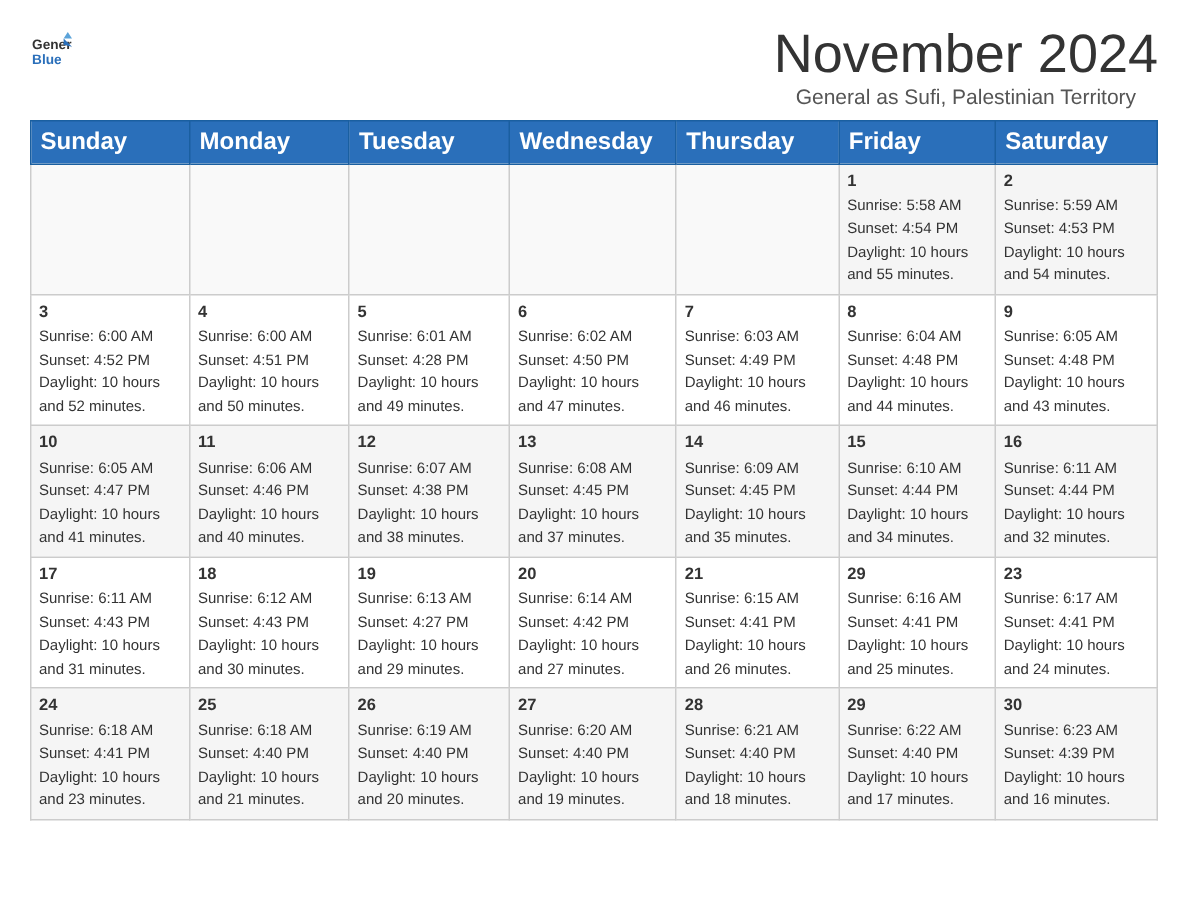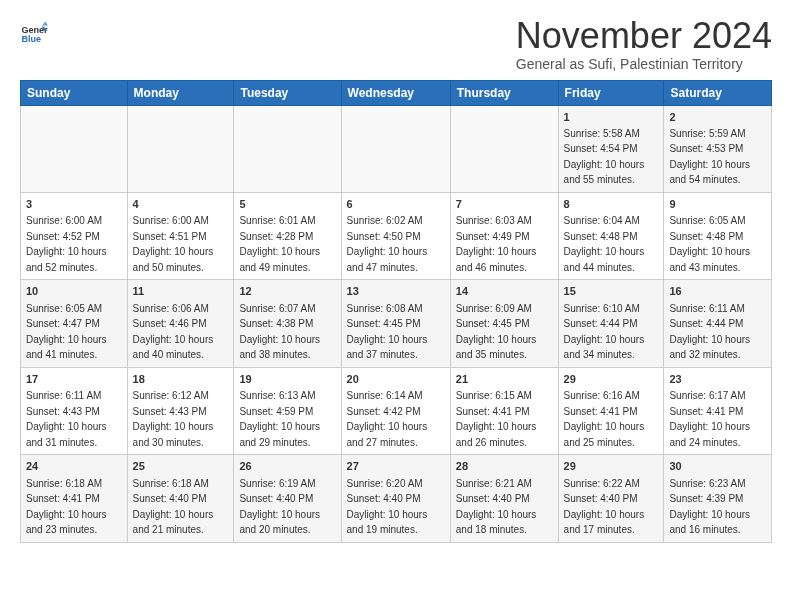--- a/index.html
+++ b/index.html
@@ -24,21 +24,21 @@
       display: flex;
       align-items: center;
       margin-top: 4px;
     }
     .logo-icon {
       width: 28px;
       height: 28px;
       margin-right: 4px;
     }
     .title-area {
-      text-align: left;
+      text-align: center;
       margin-left: 24px;
     }
     .month-title {
       font-size: 36px;
       font-weight: normal;
       color: #333;
       line-height: 1.1;
     }
     .subtitle {
       font-size: 14px;
@@ -47,21 +47,21 @@
     .calendar {
       width: 100%;
       border-collapse: collapse;
       font-size: 10.5px;
     }
     .calendar thead tr th {
       background-color: #2a6fba;
       color: #fff;
       padding: 5px 6px;
       text-align: left;
-      font-size: 12px;
+      font-size: 16px;
       font-weight: bold;
       border: 1px solid #1a5fa0;
     }
     .calendar tbody tr td {
       vertical-align: top;
       padding: 4px 5px;
       border: 1px solid #ccc;
       width: 113px;
       height: 80px;
       background: #fff;
@@ -200,21 +200,21 @@
         <tr>
           <td><span class="day-num">17</span><span class="day-info" style="white-space: pre-line;">Sunrise: 6:11 AM
 Sunset: 4:43 PM
 Daylight: 10 hours
 and 31 minutes.</span></td>
           <td><span class="day-num">18</span><span class="day-info" style="white-space: pre-line;">Sunrise: 6:12 AM
 Sunset: 4:43 PM
 Daylight: 10 hours
 and 30 minutes.</span></td>
           <td><span class="day-num">19</span><span class="day-info" style="white-space: pre-line;">Sunrise: 6:13 AM
-Sunset: 4:59 PM
+Sunset: 4:27 PM
 Daylight: 10 hours
 and 29 minutes.</span></td>
           <td><span class="day-num">20</span><span class="day-info" style="white-space: pre-line;">Sunrise: 6:14 AM
 Sunset: 4:42 PM
 Daylight: 10 hours
 and 27 minutes.</span></td>
           <td><span class="day-num">21</span><span class="day-info" style="white-space: pre-line;">Sunrise: 6:15 AM
 Sunset: 4:41 PM
 Daylight: 10 hours
 and 26 minutes.</span></td>

